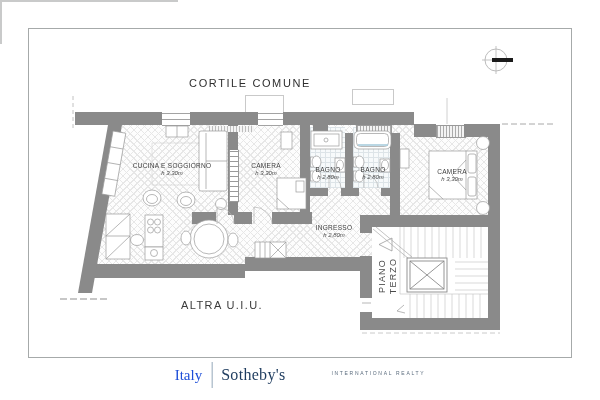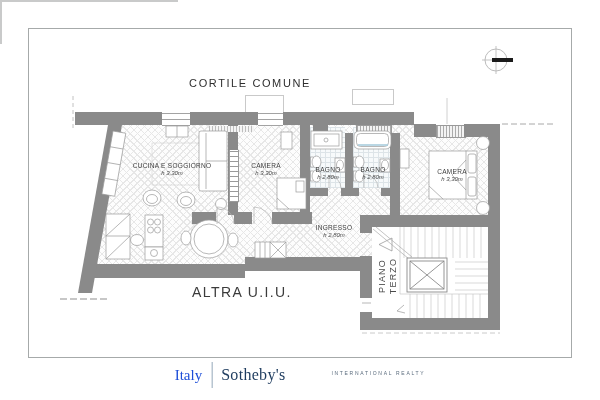--- a/index.html
+++ b/index.html
@@ -44,22 +44,22 @@
   
   .room-label{z-index:6;transform:translateX(-50%);text-align:center;color:#3f3f3f;white-space:nowrap;}
   .room-label .rn{font-size:6.5px;letter-spacing:0.3px;}
   .room-label .rh{font-size:6px;font-style:italic;margin-top:1px;color:#4a4a4a;}
   #lb-cucina{left:172px;top:162px;} #lb-camera1{left:266px;top:162px;}
   #lb-bagno1{left:328px;top:166px;} #lb-bagno2{left:373px;top:166px;}
   #lb-camera2{left:452px;top:168px;} #lb-ingresso{left:334px;top:224px;}
   #lb-piano{left:388px;top:276px;transform:translate(-50%,-50%) rotate(-90deg);
             text-align:center;font-size:9px;letter-spacing:1.2px;color:#4a4a4a;
             line-height:1.25;z-index:6;white-space:nowrap;}
-  #lb-altra{left:222px;top:284px;transform:translateX(-50%);font-size:14px;letter-spacing:1.4px;
-            color:#3b3b3b;z-index:6;white-space:nowrap;margin-left:20px;}
+  #lb-altra{left:222px;top:299px;transform:translateX(-50%);font-size:11px;letter-spacing:1.4px;
+            color:#3b3b3b;z-index:6;white-space:nowrap;}
 
   
   #footer{left:300px;top:362px;transform:translateX(-50%);display:flex;align-items:center;
           gap:9px;z-index:6;}
   #footer .country{font-family:"Liberation Serif",serif;font-size:15px;color:#1d4ed8;}
   #footer .divider{width:1px;height:26px;background:#93a7ba;}
   #footer .stack{display:flex;flex-direction:row;gap:46px;}
   #footer .brand{font-family:"Liberation Serif",serif;font-size:16px;color:#1d3b5e;
                  letter-spacing:0.3px;line-height:1;}
   #footer .tagline{font-size:5px;letter-spacing:1.7px;color:#5b6c7e;margin-top:3px;}

